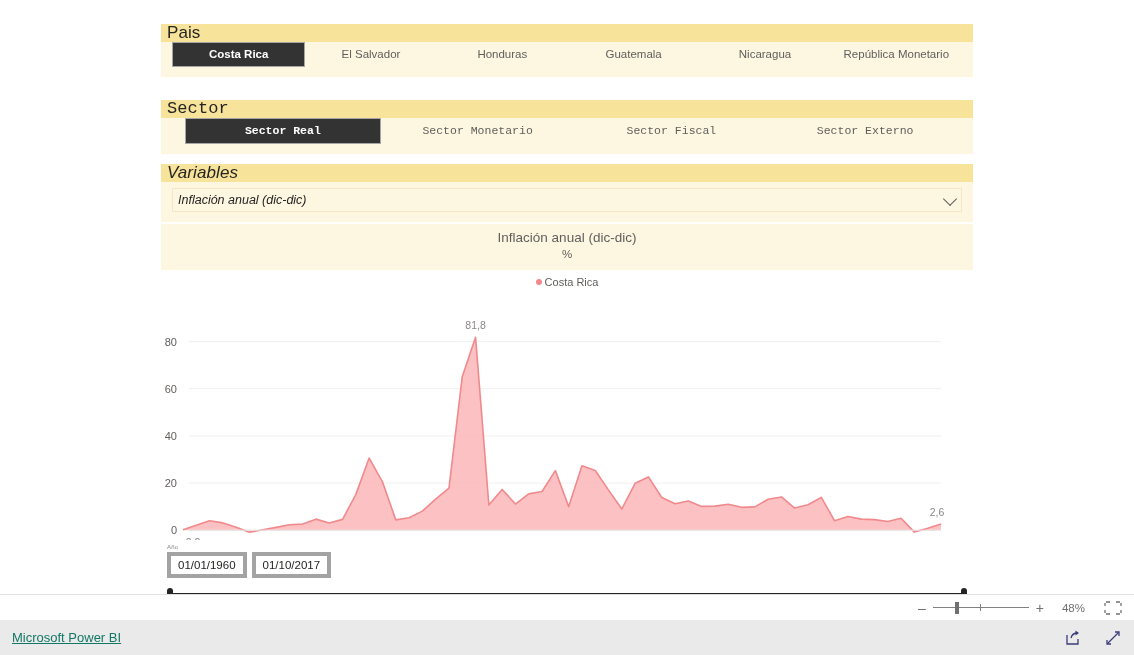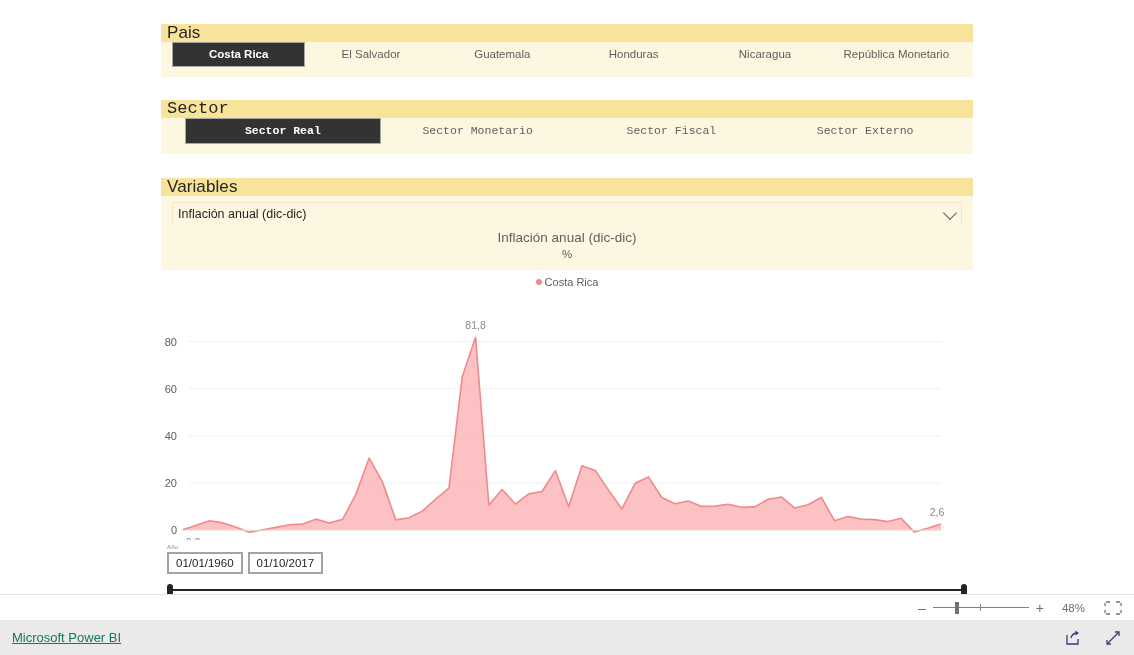--- a/index.html
+++ b/index.html
@@ -61,21 +61,21 @@
     border: 1px solid #a6a6a6;
     padding: 5px 0 6px 0;
   }
 
   #pais-slicer  { top: 24px; }
   #pais-slicer .slicer-items { padding: 0 11px 10px 11px; }
   #sector-slicer { top: 100px; font-family: Liberation Mono, monospace; }
   #sector-slicer .slicer-items { padding: 0 11px 10px 24px; }
 
   
-  #variables-slicer { top: 178px; }
+  #variables-slicer { top: 164px; font-style: italic; }
   .dropdown {
     position: relative;
     background: #fdf7e2;
     padding: 6px 11px 10px 11px;
   }
   .dropdown-inner {
     position: relative;
     height: 22px;
     background: #fdf7e2;
     border: 1px solid #f3e8c3;
@@ -167,21 +167,21 @@
     color: #888;
     padding: 4px 0 2px 6px;
     letter-spacing: .2px;
   }
   .date-boxes {
     display: flex;
     gap: 5px;
     padding-left: 6px;
   }
   .date-box {
-    border: 2px solid #a3a3a3;
+    border: 4px solid #a3a3a3;
     background: #ffffff;
     font-size: 11.5px;
     color: #252423;
     padding: 3px 7px;
     cursor: text;
   }
   .date-track-wrap {
     position: relative;
     margin: 10px 6px 0 6px;
     height: 12px;
@@ -306,22 +306,22 @@
 
 <div id="app">
 
   <div id="canvas">
 
     <div class="slicer" id="pais-slicer">
       <div class="slicer-header">Pais</div>
       <div class="slicer-items">
         <div class="slicer-item selected">Costa Rica</div>
         <div class="slicer-item">El Salvador</div>
+        <div class="slicer-item">Honduras</div>
         <div class="slicer-item">Guatemala</div>
-        <div class="slicer-item">Honduras</div>
         <div class="slicer-item">Nicaragua</div>
         <div class="slicer-item">República Monetario</div>
       </div>
     </div>
 
     <div class="slicer" id="sector-slicer">
       <div class="slicer-header">Sector</div>
       <div class="slicer-items">
         <div class="slicer-item selected">Sector Real</div>
         <div class="slicer-item">Sector Monetario</div>

